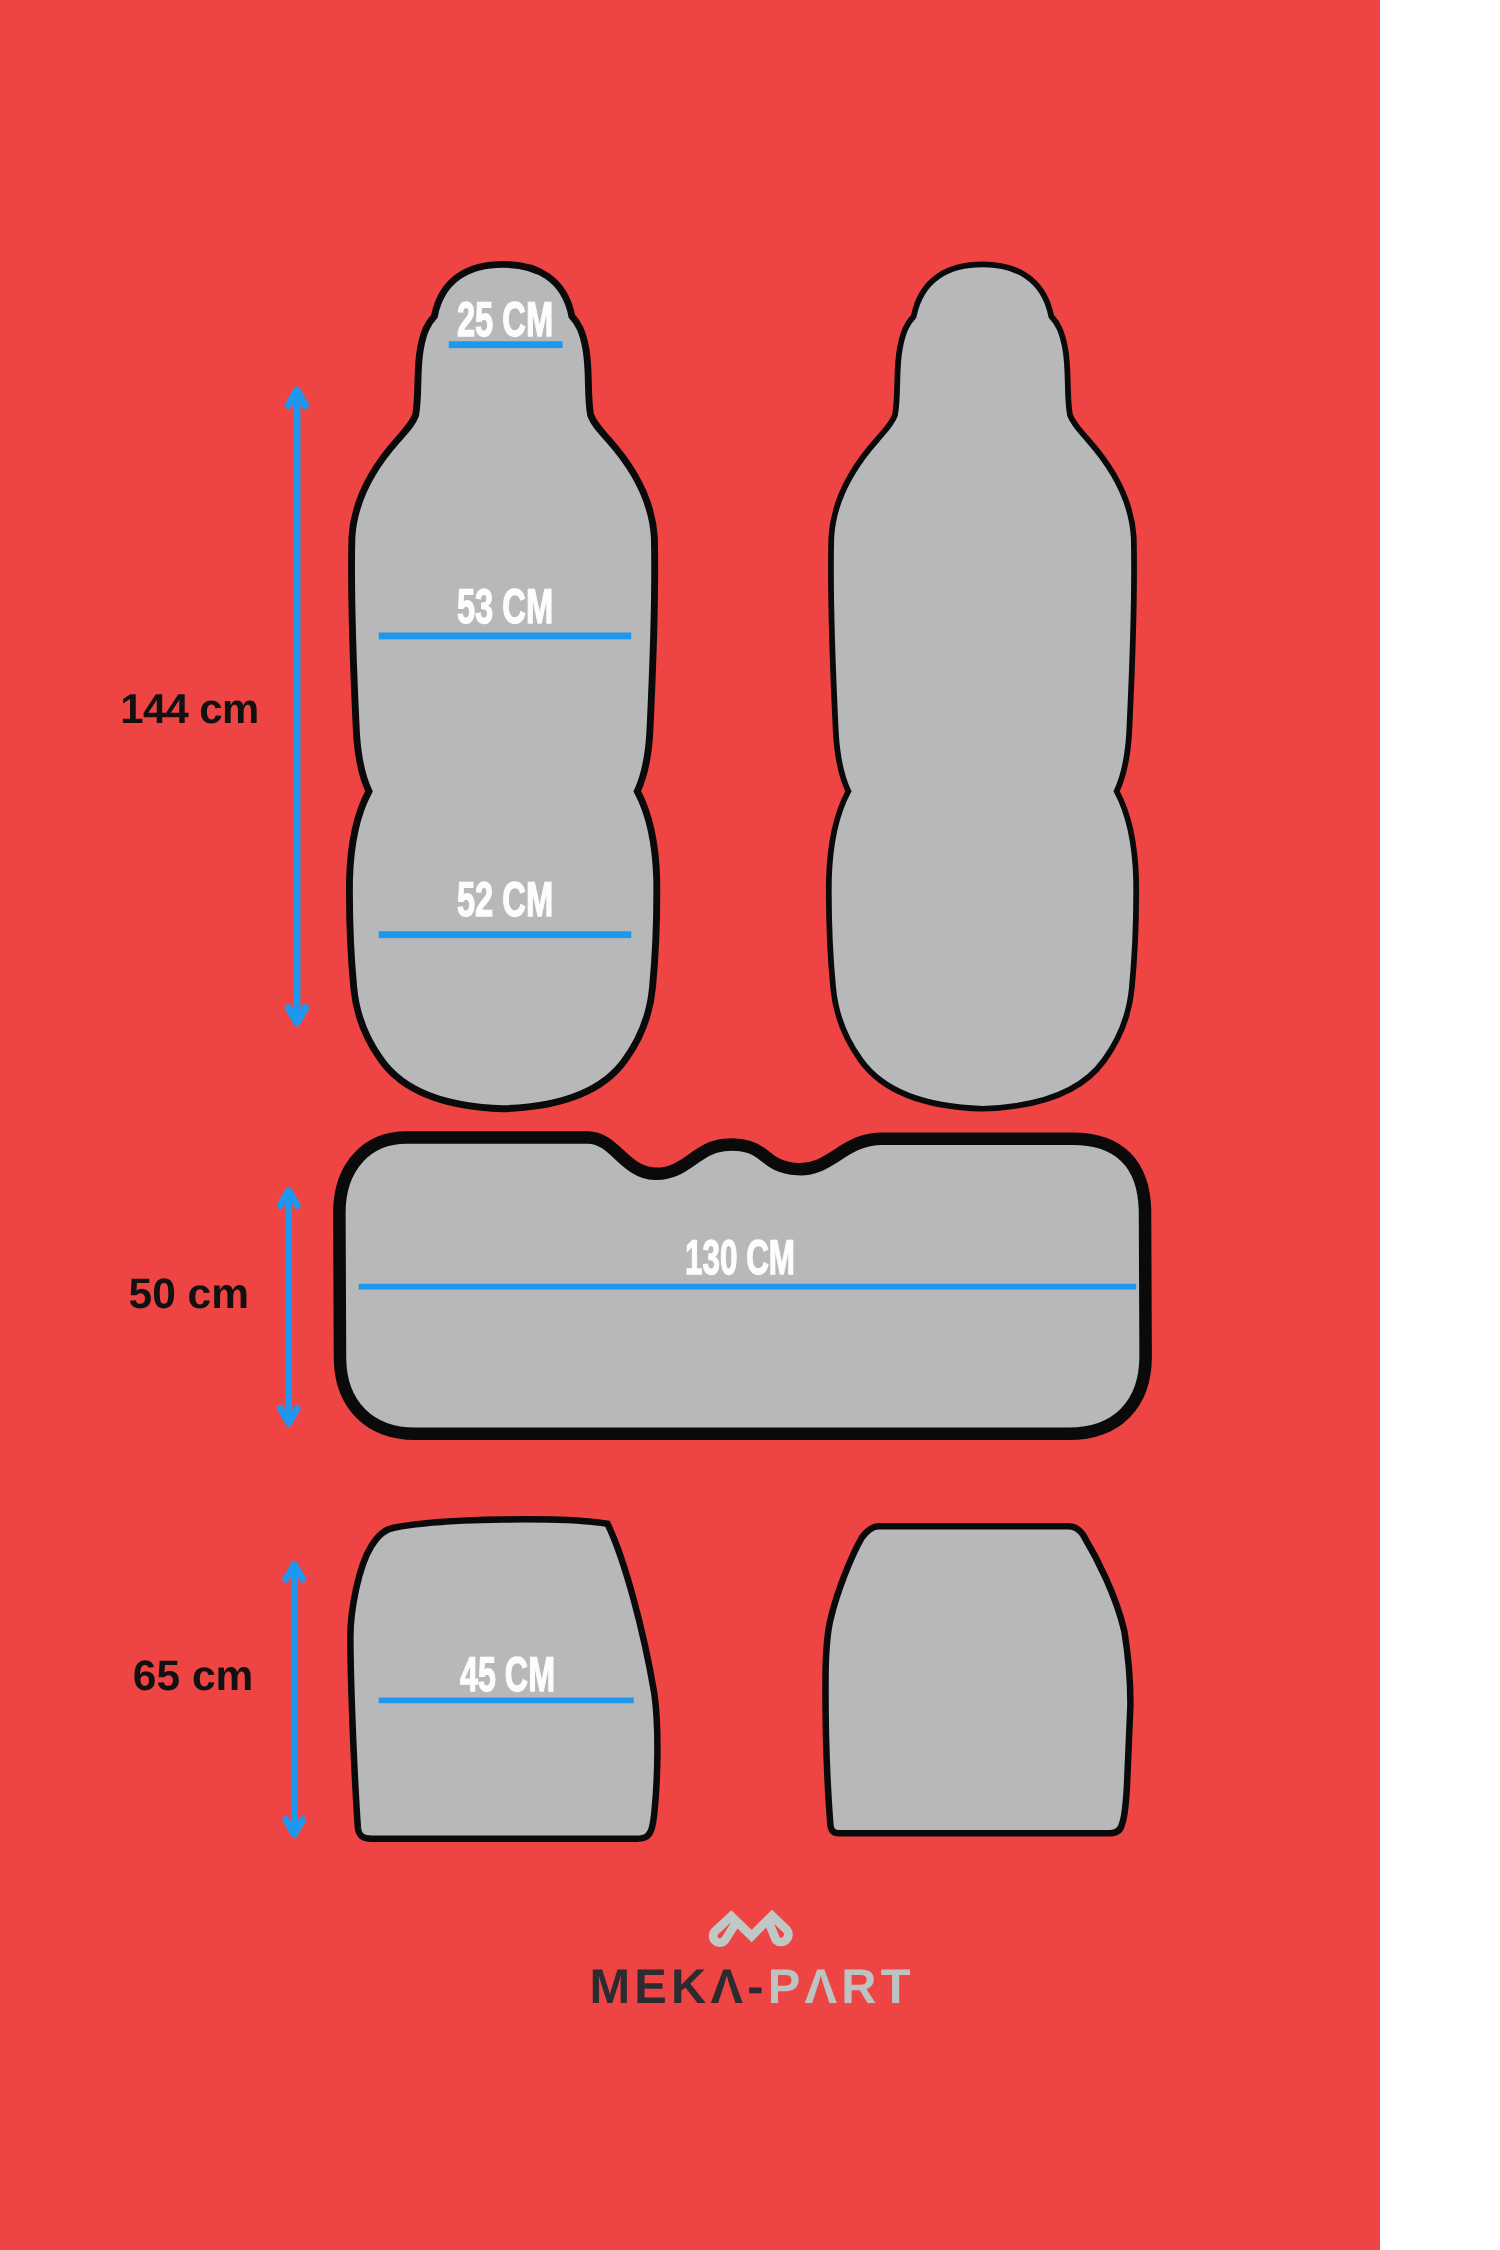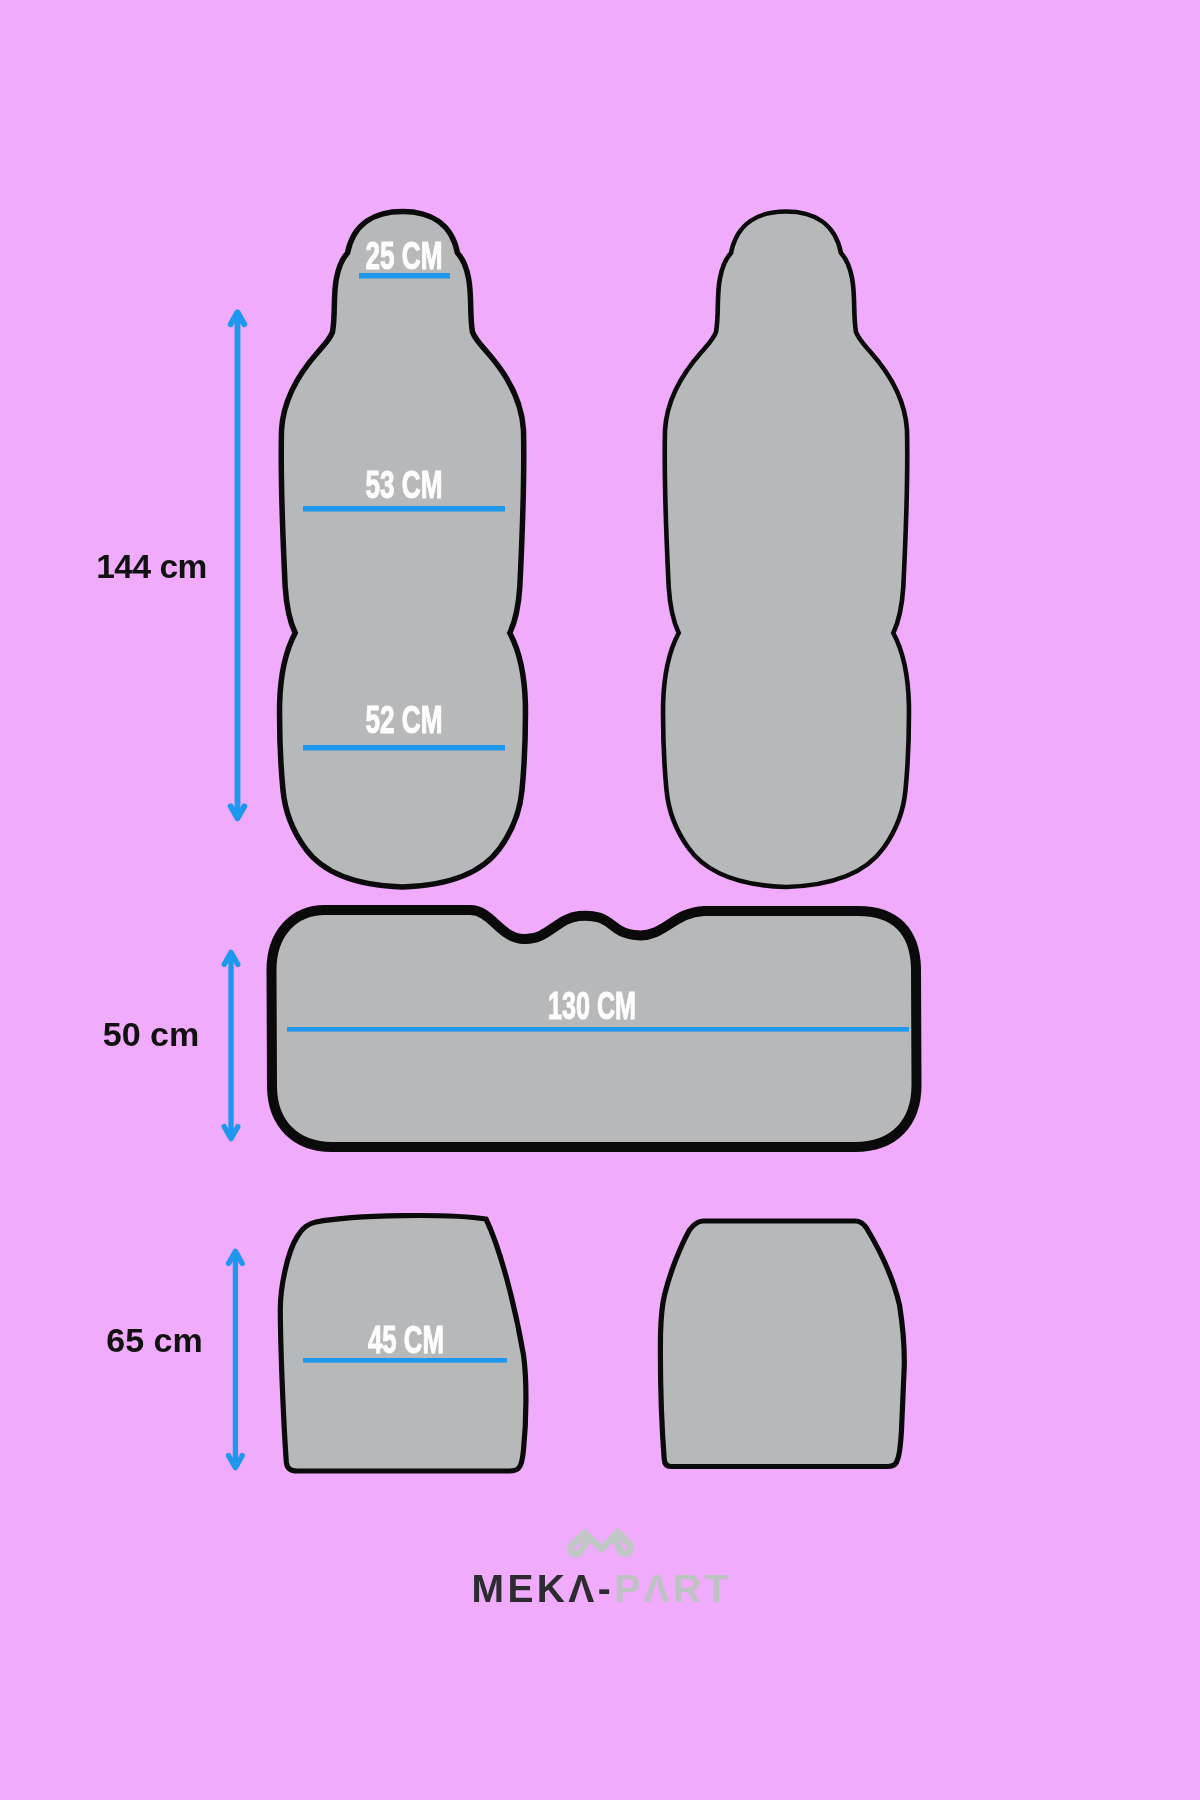--- a/index.html
+++ b/index.html
@@ -1,16 +1,16 @@
 <!DOCTYPE html>
 <html><head>
 <meta charset="utf-8">
 <style>
   html,body{margin:0;padding:0;background:#fff;}
-  .stage{position:relative;width:1200px;height:1800px;background:#f0abfc;overflow:hidden;}
+  .stage{position:relative;width:1104px;height:1800px;background:#ef4444;overflow:hidden;}
   text{font-family:"Liberation Sans", sans-serif;}
 </style>
 </head>
 <body>
 <div class="stage">
 <svg width="1200" height="1800" viewBox="0 0 1200 1800" xmlns="http://www.w3.org/2000/svg">
 
   <path d="M 402.5 887.0 C 355.0 885.5, 322.0 872.0, 305.0 848.0 C 292.0 830.0, 285.0 812.0, 283.0 790.0 C 280.5 764.0, 279.3 733.0, 279.6 704.0 C 280.3 677.0, 285.5 651.0, 295.2 633.0 C 289.5 621.0, 286.3 604.0, 285.2 587.0 C 283.2 545.0, 280.2 487.0, 281.5 430.0 C 283.5 396.0, 302.0 370.0, 318.0 352.0 C 325.0 344.0, 330.0 339.0, 332.5 332.0 C 335.5 316.0, 333.0 295.0, 336.5 278.0 C 339.0 265.0, 342.0 259.0, 347.5 253.0 C 353.5 222.5, 376.0 211.5, 402.5 211.5 C 429.0 211.5, 451.5 222.5, 457.5 253.0 C 463.0 259.0, 466.0 265.0, 468.5 278.0 C 472.0 295.0, 469.5 316.0, 472.5 332.0 C 475.0 339.0, 480.0 344.0, 487.0 352.0 C 503.0 370.0, 521.5 396.0, 523.5 430.0 C 524.8 487.0, 521.8 545.0, 519.8 587.0 C 518.7 604.0, 515.5 621.0, 509.8 633.0 C 519.5 651.0, 524.7 677.0, 525.4 704.0 C 525.7 733.0, 524.5 764.0, 522.0 790.0 C 520.0 812.0, 513.0 830.0, 500.0 848.0 C 483.0 872.0, 450.0 885.5, 402.5 887.0 Z" fill="#b7b8ba" stroke="#0a0a0a" stroke-width="5.5"></path>
 
   <path d="M 402.5 887.0 C 355.0 885.5, 322.0 872.0, 305.0 848.0 C 292.0 830.0, 285.0 812.0, 283.0 790.0 C 280.5 764.0, 279.3 733.0, 279.6 704.0 C 280.3 677.0, 285.5 651.0, 295.2 633.0 C 289.5 621.0, 286.3 604.0, 285.2 587.0 C 283.2 545.0, 280.2 487.0, 281.5 430.0 C 283.5 396.0, 302.0 370.0, 318.0 352.0 C 325.0 344.0, 330.0 339.0, 332.5 332.0 C 335.5 316.0, 333.0 295.0, 336.5 278.0 C 339.0 265.0, 342.0 259.0, 347.5 253.0 C 353.5 222.5, 376.0 211.5, 402.5 211.5 C 429.0 211.5, 451.5 222.5, 457.5 253.0 C 463.0 259.0, 466.0 265.0, 468.5 278.0 C 472.0 295.0, 469.5 316.0, 472.5 332.0 C 475.0 339.0, 480.0 344.0, 487.0 352.0 C 503.0 370.0, 521.5 396.0, 523.5 430.0 C 524.8 487.0, 521.8 545.0, 519.8 587.0 C 518.7 604.0, 515.5 621.0, 509.8 633.0 C 519.5 651.0, 524.7 677.0, 525.4 704.0 C 525.7 733.0, 524.5 764.0, 522.0 790.0 C 520.0 812.0, 513.0 830.0, 500.0 848.0 C 483.0 872.0, 450.0 885.5, 402.5 887.0 Z" transform="matrix(-1,0,0,1,1188.5,0)" fill="#b7b8ba" stroke="#0a0a0a" stroke-width="4.6"></path>

